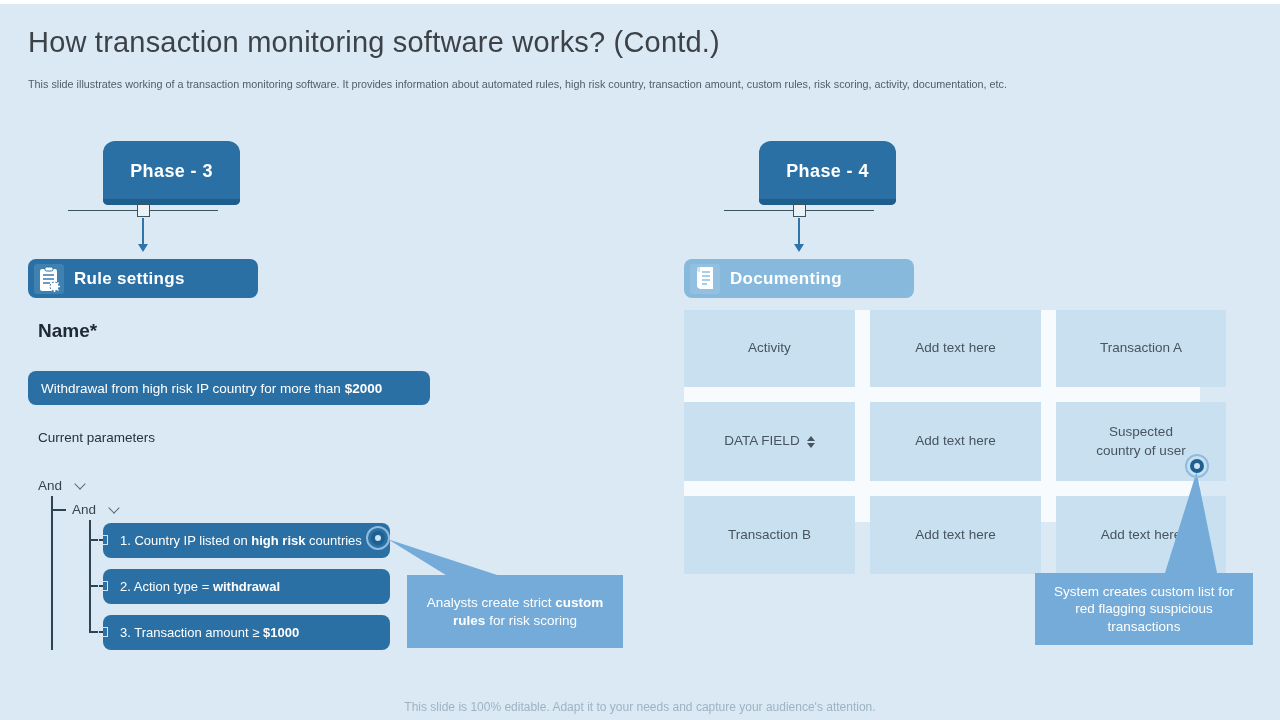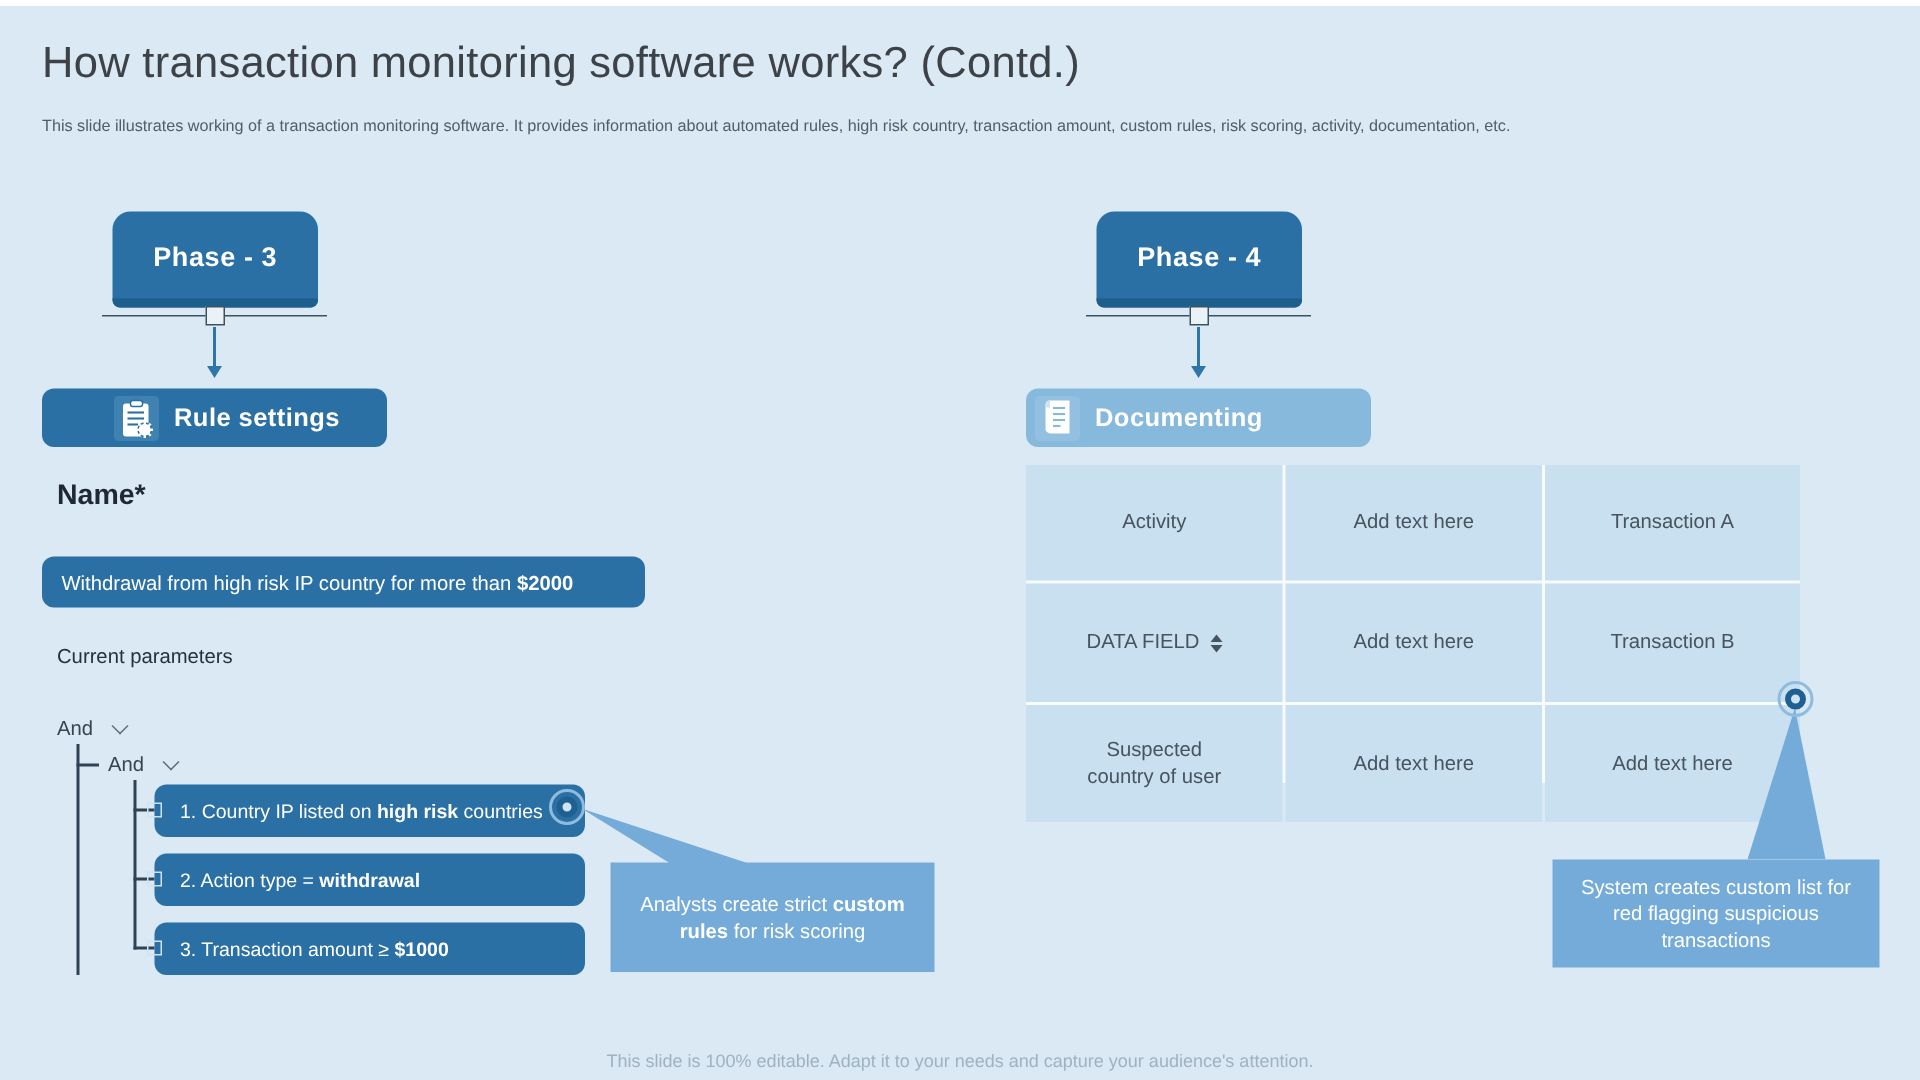--- a/index.html
+++ b/index.html
@@ -6,21 +6,21 @@
   body { font-family:"Liberation Sans", sans-serif; background:#fff; }
   .slide { position:relative; width:1280px; height:720px; background:#dbe9f4; overflow:hidden; }
   .topstrip { position:absolute; left:0; top:0; width:1280px; height:4px; background:#ffffff; }
 
   .title { position:absolute; left:28px; top:26px; width:1100px; font-size:29px; font-weight:400; color:#3c4247; letter-spacing:0.2px; }
   .subtitle { position:absolute; left:28px; top:78px; width:1200px; font-size:10.8px; color:#4e5e6a; }
   .footer { position:absolute; left:0; top:700px; width:1280px; text-align:center; font-size:12px; color:#9eb3c2; }
 
   
   .phase-box { position:absolute; width:137px; height:64px; background:#2b70a4; border-radius:12px 12px 5px 5px;
-               display:flex; align-items:center; justify-content:center; color:#fff; font-weight:700; font-size:18px; letter-spacing:0.4px; }
+               display:flex; align-items:center; justify-content:center; color:#fff; font-weight:700; font-size:18px; letter-spacing:0.4px;margin-left:28px; }
   .phase-box .edge { position:absolute; left:0; bottom:0; width:100%; height:6px; background:#1d5e8c; border-radius:0 0 5px 5px; }
   .phase-box span { position:relative; top:-2px; }
   .phase-line { position:absolute; height:1px; background:#3a535f; }
   .phase-square { position:absolute; width:13px; height:13px; background:#eaf2f8; border:1.5px solid #3a535f; }
   .arrow-stem { position:absolute; width:2px; background:#2e75a9; }
   .arrow-head { position:absolute; width:0; height:0; border-left:5px solid transparent; border-right:5px solid transparent; border-top:8px solid #2e75a9; }
 
   
   .section-bar { position:absolute; width:230px; height:39px; border-radius:8px; display:flex; align-items:center; color:#fff; font-weight:700; font-size:17px; letter-spacing:0.3px; }
   .section-bar.dark { background:#2b70a4; }
@@ -47,21 +47,21 @@
   
   .target { position:absolute; width:24px; height:24px; border:2px solid #8fbcde; border-radius:50%; display:flex; align-items:center; justify-content:center; }
   .target .inner { width:14px; height:14px; border:4px solid #1e6091; border-radius:50%; background:#cfe4f3; }
 
   
   .pointer { position:absolute; background:#74abd8; }
   .callout { position:absolute; background:#74abd8; color:#fff; font-size:13.5px; display:flex; align-items:center; justify-content:center; text-align:center; padding:8px 14px; line-height:1.3; }
 
   
   .doc-table { position:absolute; left:684px; top:310px; width:516px; height:212px; display:grid;
-               grid-template-columns:171px 171px 170px; grid-template-rows:77px 79px 78px; gap:2px; background:#f7fbfd; }
+               grid-template-columns:171px 171px 170px; grid-template-rows:77px 79px 78px; gap:15px; background:#f7fbfd; }
   .cell { background:#c9e0f0; color:#47545f; font-size:13.5px; display:flex; align-items:center; justify-content:center; text-align:center; line-height:1.35; padding:4px; }
   .sort { display:inline-flex; flex-direction:column; margin-left:7px; gap:2px; }
   .sort .up { width:0; height:0; border-left:4px solid transparent; border-right:4px solid transparent; border-bottom:5px solid #47545f; }
   .sort .dn { width:0; height:0; border-left:4px solid transparent; border-right:4px solid transparent; border-top:5px solid #47545f; }
 </style>
 </head>
 <body>
 
 <div class="slide">
   <div class="topstrip"></div>
@@ -71,21 +71,21 @@
 
   <div class="phase-box" style="left:75px; top:141px;">
     <span>Phase - 3</span>
     <div class="edge"></div>
   </div>
   <div class="phase-line" style="left:68px; top:210px; width:150px;"></div>
   <div class="phase-square" style="left:137px; top:204px;"></div>
   <div class="arrow-stem" style="left:142px; top:218px; height:26px;"></div>
   <div class="arrow-head" style="left:138px; top:244px;"></div>
 
-  <div class="section-bar dark" style="left:28px; top:259px;padding-left:42px;">
+  <div class="section-bar dark" style="left:28px; top:259px;">
     <span class="section-icon">
       <svg width="22" height="26" viewBox="0 0 22 26">
         <rect x="2" y="3" width="17" height="22" rx="2" fill="#ffffff"></rect>
         <rect x="7" y="1" width="8" height="4" rx="1.5" fill="#ffffff" stroke="#2b70a4" stroke-width="1"></rect>
         <line x1="5" y1="9" x2="16" y2="9" stroke="#2b70a4" stroke-width="1.4"></line>
         <line x1="5" y1="13" x2="16" y2="13" stroke="#2b70a4" stroke-width="1.4"></line>
         <line x1="5" y1="17" x2="12" y2="17" stroke="#2b70a4" stroke-width="1.4"></line>
         <circle cx="16.5" cy="20.5" r="4.5" fill="#ffffff" stroke="#2b70a4" stroke-width="1"></circle>
         <circle cx="16.5" cy="20.5" r="1.8" fill="#2b70a4"></circle>
         <g stroke="#ffffff" stroke-width="1.6">
@@ -190,24 +190,24 @@
       <span>DATA FIELD</span>
       <span class="sort">
           <i class="up"></i>
           <i class="dn"></i>
         </span>
     </div>
     <div class="cell">
         <span>Add text here</span>
       </div>
     <div class="cell">
+        <span style="max-width:110px;">Suspected country of user</span>
+      </div>
+    <div class="cell">
         <span>Transaction  B</span>
-      </div>
-    <div class="cell">
-        <span style="max-width:110px;">Suspected country of user</span>
       </div>
     <div class="cell">
         <span>Add text here</span>
       </div>
     <div class="cell">
         <span>Add text here</span>
       </div>
   </div>
 
   <div class="pointer" style="left:1160px; top:470px; width:62px; height:103px; clip-path:polygon(59% 2%, 8% 100%, 92% 100%);"></div>

